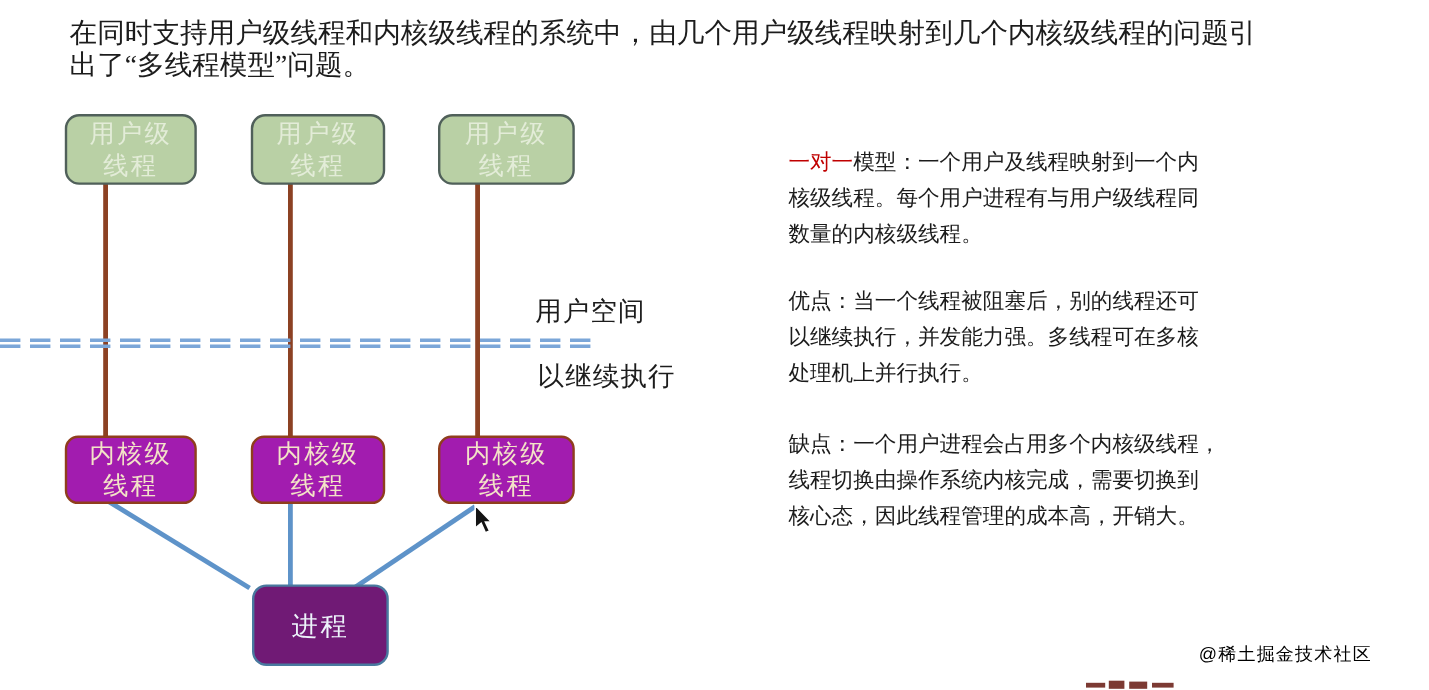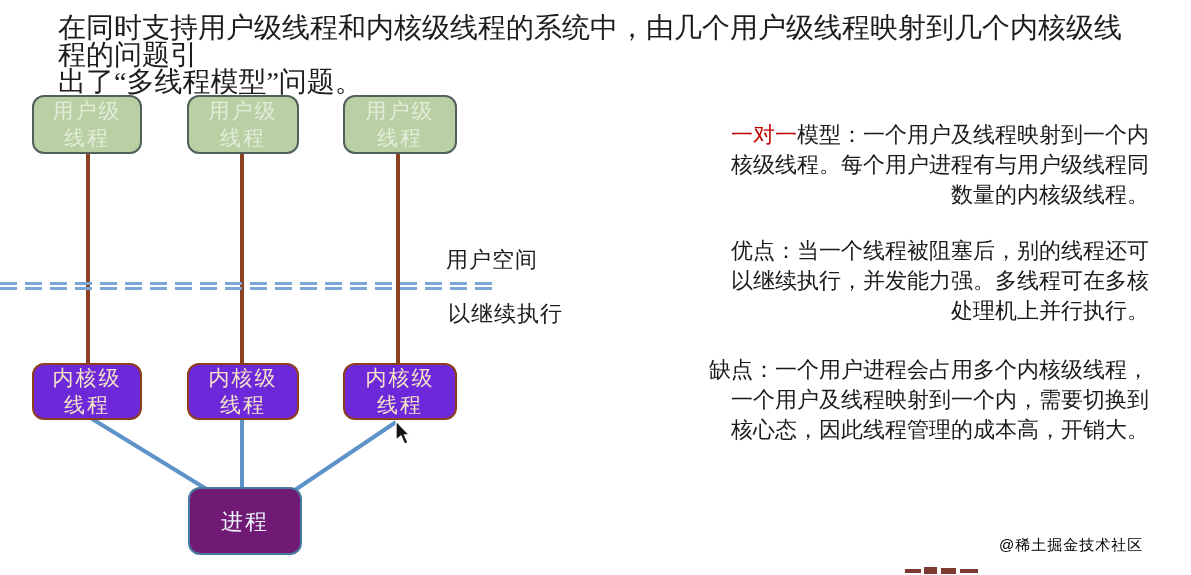--- a/index.html
+++ b/index.html
@@ -6,48 +6,48 @@
   body{
     width:1191px;height:575px;position:relative;overflow:hidden;
     background:#ffffff;
     font-family:"Liberation Serif","DejaVu Serif",serif;
     color:#1b1b1b;
   }
   .pre{white-space:pre-line;}
   
   .header-text{
     position:absolute;left:58px;top:14px;width:1090px;
-    font-size:28px;line-height:27px;color:#1c1c1c;
+    font-size:23px;line-height:27px;color:#1c1c1c;
   }
   
   .lines-svg{position:absolute;left:0;top:0;}
   
   .node{
     position:absolute;display:flex;align-items:center;justify-content:center;
     text-align:center;border-radius:12px;border:2px solid transparent;
-    font-size:21px;line-height:27px;letter-spacing:2px;box-sizing:border-box;
+    font-size:21px;line-height:27px;letter-spacing:2px;box-sizing:border-box;margin-left:22px;
   }
   .node.green{background:#b9d0a5;border-color:#50605a;color:#e3ecd8;}
-  .node.orange{background:#6d28d9;border-color:#8f3e1d;color:#f3e3c7;}
+  .node.orange{background:#a21caf;border-color:#8f3e1d;color:#f3e3c7;border-radius:11px;}
   .node.blue{background:#701a75;border-color:#49799f;color:#edf4fb;font-size:22px;}
   .g1{left:32px;top:95px;width:110px;height:59px;}
   .g2{left:187px;top:95px;width:112px;height:59px;}
   .g3{left:343px;top:95px;width:114px;height:59px;}
   .k1{left:32px;top:363px;width:110px;height:57px;}
   .k2{left:187px;top:363px;width:112px;height:57px;}
   .k3{left:343px;top:363px;width:114px;height:57px;}
   .proc{left:188px;top:487px;width:114px;height:68px;}
   
   .space-label{position:absolute;font-size:22px;color:#1c1c1c;letter-spacing:1px;text-align:right;}
   .user-space{left:446px;top:245px;}
   .kernel-space{left:448px;top:299px;}
   
   .note{
     position:absolute;left:657px;width:492px;
-    font-size:22px;line-height:30px;color:#1b1b1b;text-align:right;
+    font-size:18px;line-height:30px;color:#1b1b1b;
   }
   .note-model{top:120px;}
   .note-pros{top:236px;}
   .note-cons{top:355px;}
   .hl{color:#c00000;}
   
   .watermark{
     position:absolute;left:999px;top:536px;
     font-size:15px;color:#000000;letter-spacing:1px;
     font-family:"Liberation Sans","DejaVu Sans",sans-serif;
@@ -110,20 +110,20 @@
 
 <div class="note note-model pre"><span class="hl">一对一</span><span>模型：一个用户及线程映射到一个内
 核级线程。每个用户进程有与用户级线程同
 数量的内核级线程。</span></div>
 
 <div class="note note-pros pre">优点：当一个线程被阻塞后，别的线程还可
 以继续执行，并发能力强。多线程可在多核
 处理机上并行执行。</div>
 
 <div class="note note-cons pre">缺点：一个用户进程会占用多个内核级线程，
-一个用户及线程映射到一个内，需要切换到
+线程切换由操作系统内核完成，需要切换到
 核心态，因此线程管理的成本高，开销大。</div>
 
 <div class="watermark">@稀土掘金技术社区</div>
 
 <div class="cutoff">
   <i class="f1"></i><i class="f2"></i><i class="f3"></i><i class="f4"></i>
 </div>
 
 </body></html>

